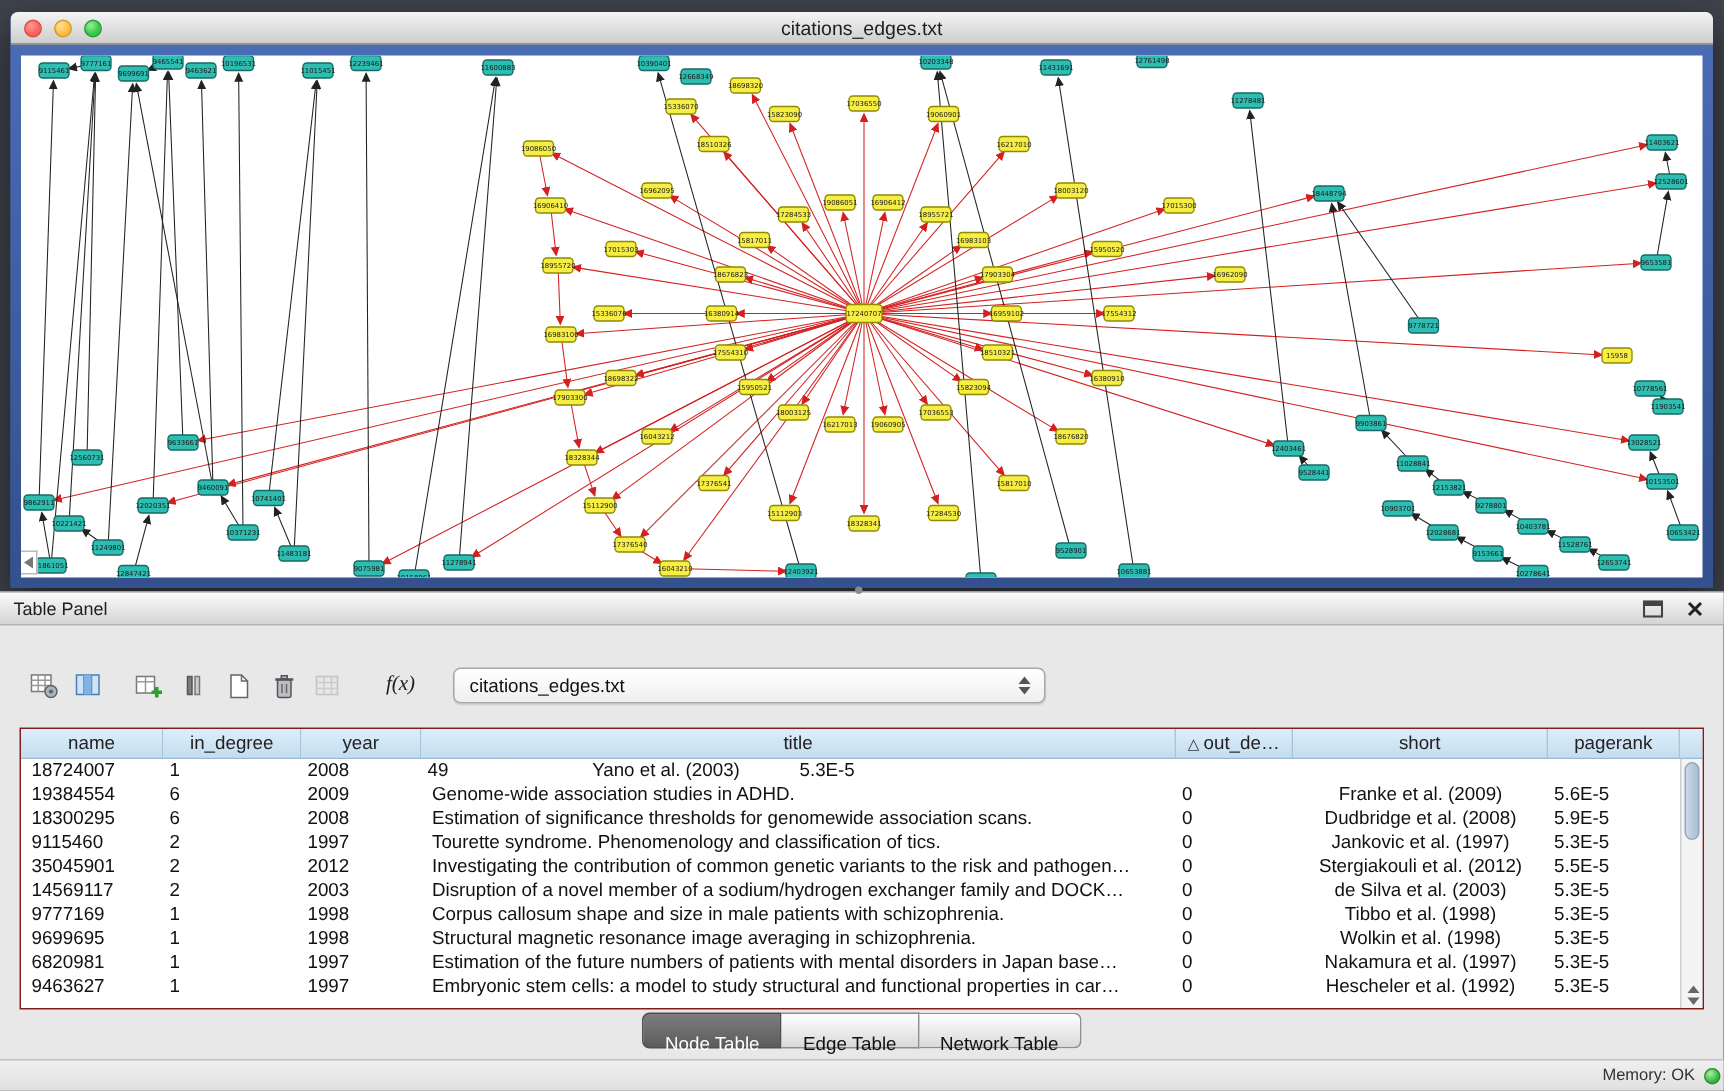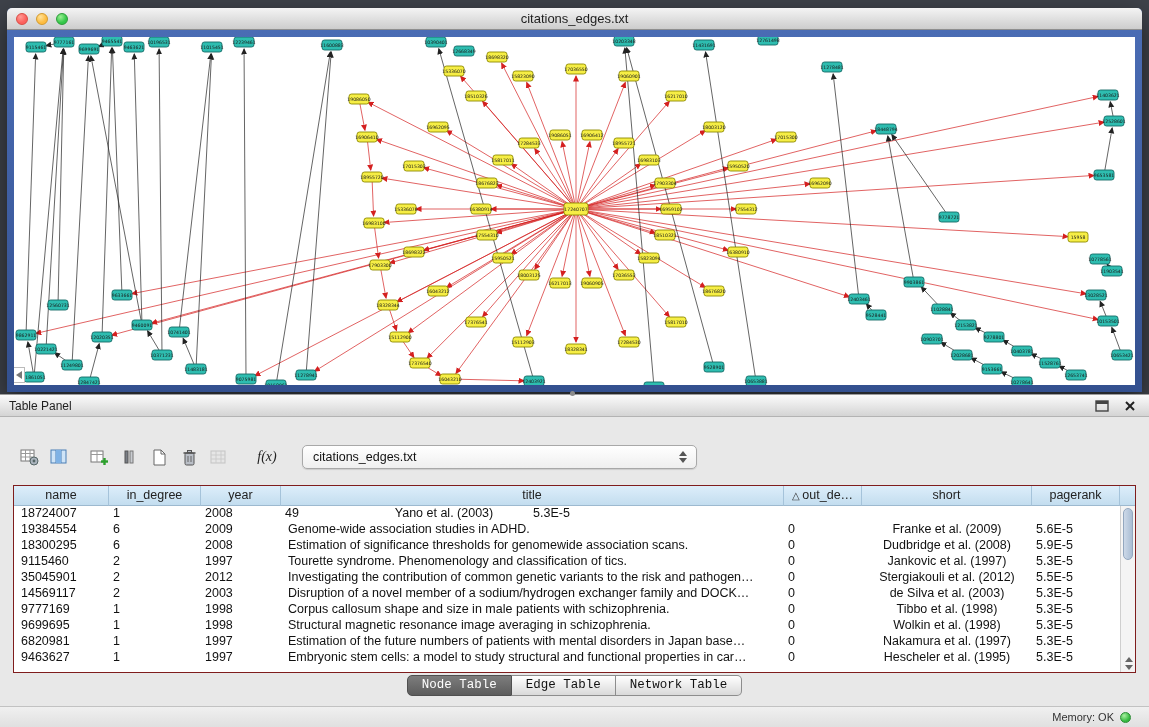--- a/index.html
+++ b/index.html
@@ -63,29 +63,29 @@
   .td.c0 { padding-left:7px; } .td.c3 { padding-left:7px; }
 
   .vscroll { position:absolute; top:20px; right:0; bottom:0; width:15px; background:#f4f4f4; border-left:1px solid #cfcfcf; }
   .vthumb { position:absolute; top:2px; left:2px; width:10px; height:52px; border-radius:6px;
             background:linear-gradient(90deg,#cdd9e8,#a9bdd4); border:1px solid #93a7bf; }
   .varrows { position:absolute; bottom:2px; left:0; width:15px; display:flex; flex-direction:column; align-items:center; gap:3px; }
   .varrows .up { width:0;height:0;border-left:4px solid transparent;border-right:4px solid transparent;border-bottom:5px solid #666; }
   .varrows .dn { width:0;height:0;border-left:4px solid transparent;border-right:4px solid transparent;border-top:5px solid #666; }
 
   .tabs { position:absolute; top:281px; left:0; right:0; display:flex; justify-content:center; }
-  .tab { height:21px; line-height:19px; padding:0 14px; font-size:12.5px; color:#111; background:linear-gradient(#ffffff,#d9d9d9);
-         border:1px solid #8d8d8d; border-left:none;font-family:Liberation Mono, monospace; }
+  .tab { height:21px; line-height:19px; padding:11px 14px; font-size:12.5px; color:#111; background:linear-gradient(#ffffff,#d9d9d9);
+         border:1px solid #8d8d8d; border-left:none; }
   .tab:first-child { border-left:1px solid #8d8d8d; border-radius:5px 0 0 5px; }
   .tab:last-child { border-radius:0 5px 5px 0; }
   .tab.active { background:linear-gradient(#7d7d7d,#5c5c5c); color:#fff; border-color:#4f4f4f; }
 
   .statusbar { position:absolute; bottom:0; left:0; width:100%; height:21px; border-top:1px solid #c2c2c2;
                background:linear-gradient(#f0f0f0,#e0e0e0); display:flex; align-items:center; justify-content:flex-end;
-               gap:6px; padding-right:18px; font-size:11px; color:#333; }
+               gap:6px; padding-right:2px; font-size:11px; color:#333; }
   .mem-dot { width:11px; height:11px; border-radius:50%; background:radial-gradient(circle at 35% 30%, #a7f0a0, #34b83e 65%);
              border:1px solid #2b8c33; }
   .splitter-dot { position:absolute; left:570px; top:-3px; width:5px; height:5px; border-radius:50%; background:#8a8a8a; }
 </style>
 </head>
 <body>
 
 <div class="desktop-top">
   <div class="net-window">
     <div class="titlebar">
@@ -635,21 +635,21 @@
           <div class="td c4">0</div>
           <div class="td c5">Nakamura et al. (1997)</div>
           <div class="td c6">5.3E-5</div>
         </div>
         <div class="tr">
           <div class="td c0">9463627</div>
           <div class="td c1">1</div>
           <div class="td c2">1997</div>
           <div class="td c3">Embryonic stem cells: a model to study structural and functional properties in car…</div>
           <div class="td c4">0</div>
-          <div class="td c5">Hescheler et al. (1995)</div>
+          <div class="td c5">Hescheler et al. (1992)</div>
           <div class="td c6">5.3E-5</div>
         </div>
       </div>
     <div class="vscroll">
       <div class="vthumb"></div>
       <div class="varrows">
         <span class="up"></span>
         <span class="dn"></span>
       </div>
     </div>

